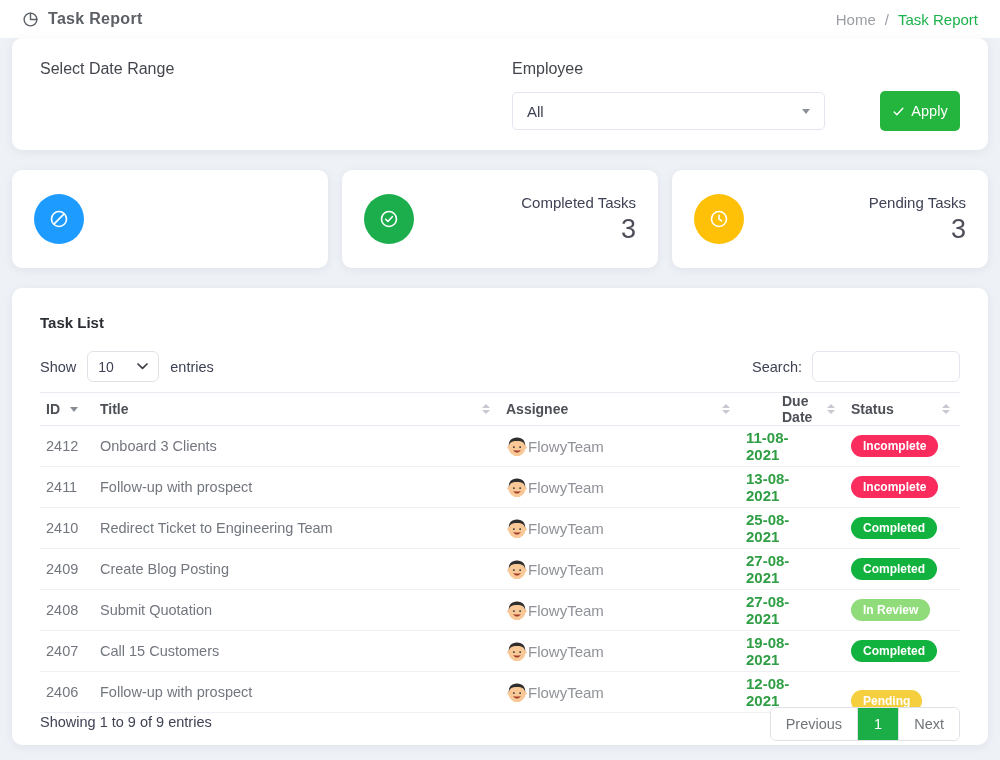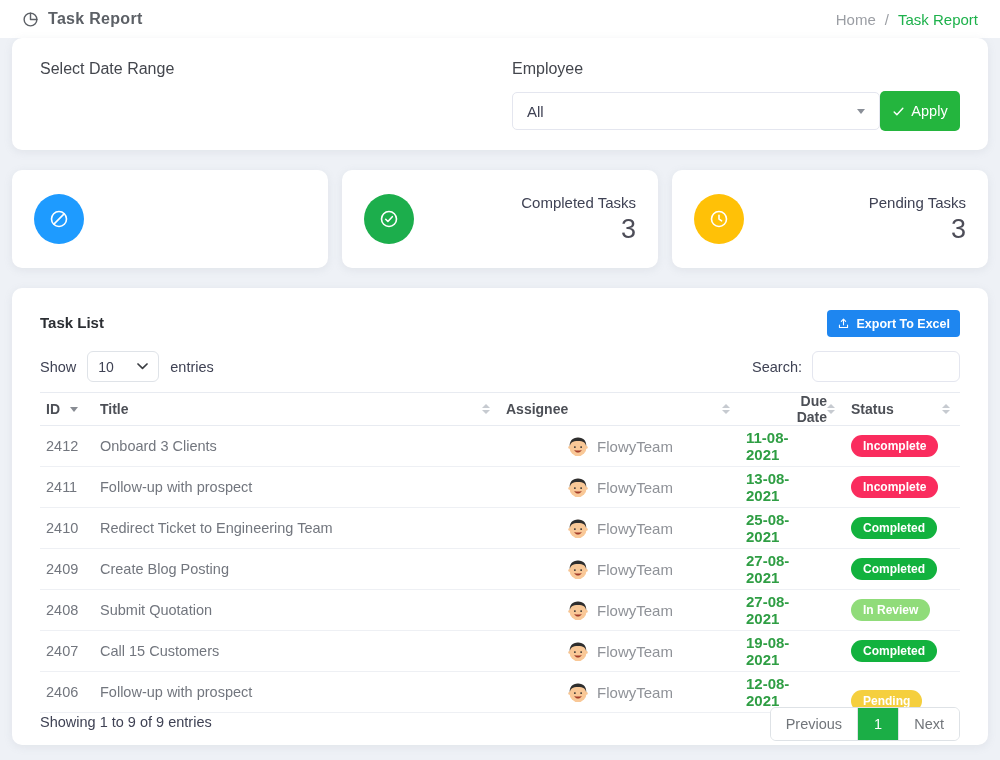--- a/index.html
+++ b/index.html
@@ -16,21 +16,21 @@
   .bc-current { color:#1db14b; }
 
   
   .filter-card { left:12px; top:38px; width:976px; height:112px; }
   .f-label { position:absolute; font-size:16px; color:#43464d; }
   .lbl-date { left:28px; top:22px; }
   .lbl-emp  { left:500px; top:22px; }
   .date-range { position:absolute; left:28px; top:54px; width:452px; height:38px; border:1px solid #e4e6ef; border-radius:5px; display:flex; overflow:hidden; background:#fff; }
   .date-range input { flex:1; border:none; outline:none; text-align:center; font-family:inherit; font-size:15px; color:#3f4254; background:#fff; min-width:0; }
   .to-box { width:38px; background:#a9adb2; color:#fff; display:flex; align-items:center; justify-content:center; font-size:13.5px; flex:none; }
-  .emp-select { position:absolute; left:500px; top:54px; width:368px; height:38px; border:1px solid #e4e6ef; border-radius:5px; display:flex; align-items:center; padding:0 14px; font-size:15px; color:#3f4254; background:#fff; cursor:pointer; }
+  .emp-select { position:absolute; left:500px; top:54px; width:313px; height:38px; border:1px solid #e4e6ef; border-radius:5px; display:flex; align-items:center; padding:0 14px; font-size:15px; color:#3f4254; background:#fff; cursor:pointer; }
   .caret-down { margin-left:auto; width:0; height:0; border-left:4.5px solid transparent; border-right:4.5px solid transparent; border-top:5.5px solid #8a8f98; }
   .apply-btn { position:absolute; right:28px; top:53px; width:80px; height:40px; background:#24b53e; color:#fff; border:none; border-radius:5px; font-family:inherit; font-size:14.5px; display:flex; align-items:center; justify-content:center; gap:6px; cursor:pointer; }
 
   
   .stat-card { top:170px; width:316px; height:98px; display:flex; align-items:center; padding:0 22px; }
   .stat-0 { left:12px; } .stat-1 { left:342px; } .stat-2 { left:672px; }
   .stat-circle { width:50px; height:50px; border-radius:50%; display:flex; align-items:center; justify-content:center; flex:none; }
   .stat-right { margin-left:auto; text-align:right; }
   .stat-label { font-size:15px; color:#3f4254; }
   .stat-value { font-size:27px; color:#4d4d58; margin-top:3px; }
@@ -41,30 +41,30 @@
   .export-btn { position:absolute; right:28px; top:22px; height:27px; background:#1e86f0; color:#fff; border:none; border-radius:4px; font-family:inherit; font-size:12.5px; font-weight:700; display:flex; align-items:center; gap:6px; padding:0 10px; cursor:pointer; }
   .show-row { position:absolute; left:28px; top:63px; display:flex; align-items:center; gap:11px; font-size:14.5px; color:#3f4254; }
   .page-size { width:72px; height:31px; border:1px solid #dfe3e8; border-radius:6px; display:flex; align-items:center; padding:0 10px; font-size:14px; color:#3f4254; background:#fff; cursor:pointer; }
   .page-size .chev { margin-left:auto; }
   .search-row { position:absolute; right:28px; top:63px; display:flex; align-items:center; gap:10px; font-size:14.5px; color:#3f4254;margin-left:33px; }
   .search-input { width:148px; height:31px; border:1px solid #e4e6ef; border-radius:6px; padding:0 8px; font-family:inherit; font-size:14px; outline:none; }
 
   
   table { position:absolute; left:28px; top:104px; width:920px; border-collapse:collapse; table-layout:fixed; }
   col.c1{width:54px;} col.c2{width:406px;} col.c3{width:240px;} col.c4{width:105px;} col.c5{width:115px;}
-  th { height:30px; border-top:1px solid #e8ebf1; border-bottom:1px solid #e8ebf1; font-size:14px; font-weight:600; color:#4c4f56; padding:0 6px; text-align:right; }
+  th { height:30px; border-top:1px solid #e8ebf1; border-bottom:1px solid #e8ebf1; font-size:14px; font-weight:600; color:#4c4f56; padding:0 6px; text-align:left; }
   .th-inner { display:flex; align-items:center; }
   .th-due .th-inner { padding-left:36px; }
   .sort { display:inline-flex; flex-direction:column; gap:2px; margin-left:auto; margin-right:4px; }
   .sort i { display:block; width:0; height:0; border-left:4px solid transparent; border-right:4px solid transparent; }
   .sort .up { border-bottom:4px solid #c6cad0; }
   .sort .dn { border-top:4px solid #c6cad0; }
   .id-caret { width:0; height:0; border-left:4.5px solid transparent; border-right:4.5px solid transparent; border-top:5px solid #888c93; margin-left:10px; }
   td { height:41px; border-bottom:1px solid #eef0f4; font-size:14.5px; color:#72767e; padding:0 6px; vertical-align:middle; }
-  .assignee-wrap { display:flex; align-items:center; gap:8px;justify-content:center; }
+  .assignee-wrap { display:flex; align-items:center; gap:0; }
   .assignee-name { color:#8f9298; font-size:15px; }
   .avatar { width:22px; height:22px; flex:none; display:inline-flex; }
   td.c-due { color:#2f9e44; font-weight:700; text-align:left; padding-right:36px; font-size:15px; }
   .pill { display:inline-block; padding:4px 12px; border-radius:12px; font-size:12px; font-weight:700; color:#fff; line-height:14px; }
 
   
   .summary { position:absolute; left:28px; top:426px; font-size:14.5px; color:#3f4254; }
   .pagination { position:absolute; right:28px; top:419px; display:flex; border:1px solid #dee2e6; border-radius:6px; overflow:hidden; background:#fff; }
   .page-btn { padding:8px 15px; font-family:inherit; font-size:14.5px; color:#71757a; background:#fff; border:none; border-left:1px solid #dee2e6; cursor:pointer; }
   .page-btn:first-child { border-left:none; }
@@ -149,30 +149,20 @@
   </div>
   <div class="stat-right">
     <div class="stat-label">Pending Tasks</div>
     <div class="stat-value">3</div>
   </div>
 </div>
 
 <div class="card task-card">
   <div class="task-title">Task List</div>
 
-  <button class="export-btn">
-    <span>
-      <svg width="13" height="13" viewBox="0 0 24 24" fill="none" stroke="#fff" stroke-width="2" stroke-linecap="round" stroke-linejoin="round">
-        <path d="M12 14.5V4.5"></path>
-          <path d="M8 8l4-4 4 4"></path>
-          <path d="M4.5 15v4.5h15V15"></path>
-      </svg>
-    </span>
-    <span>Export To Excel</span>
-  </button>
 
   <div class="show-row">
     <span>Show</span>
     <span class="page-size">
       <span>10</span>
       <span class="chev">
         <svg width="11" height="7" viewBox="0 0 11 7" fill="none" stroke="#3a3d42" stroke-width="1.7" stroke-linecap="round" stroke-linejoin="round">
             <path d="M1 1l4.5 4.3L10 1"></path>
           </svg>
       </span>

